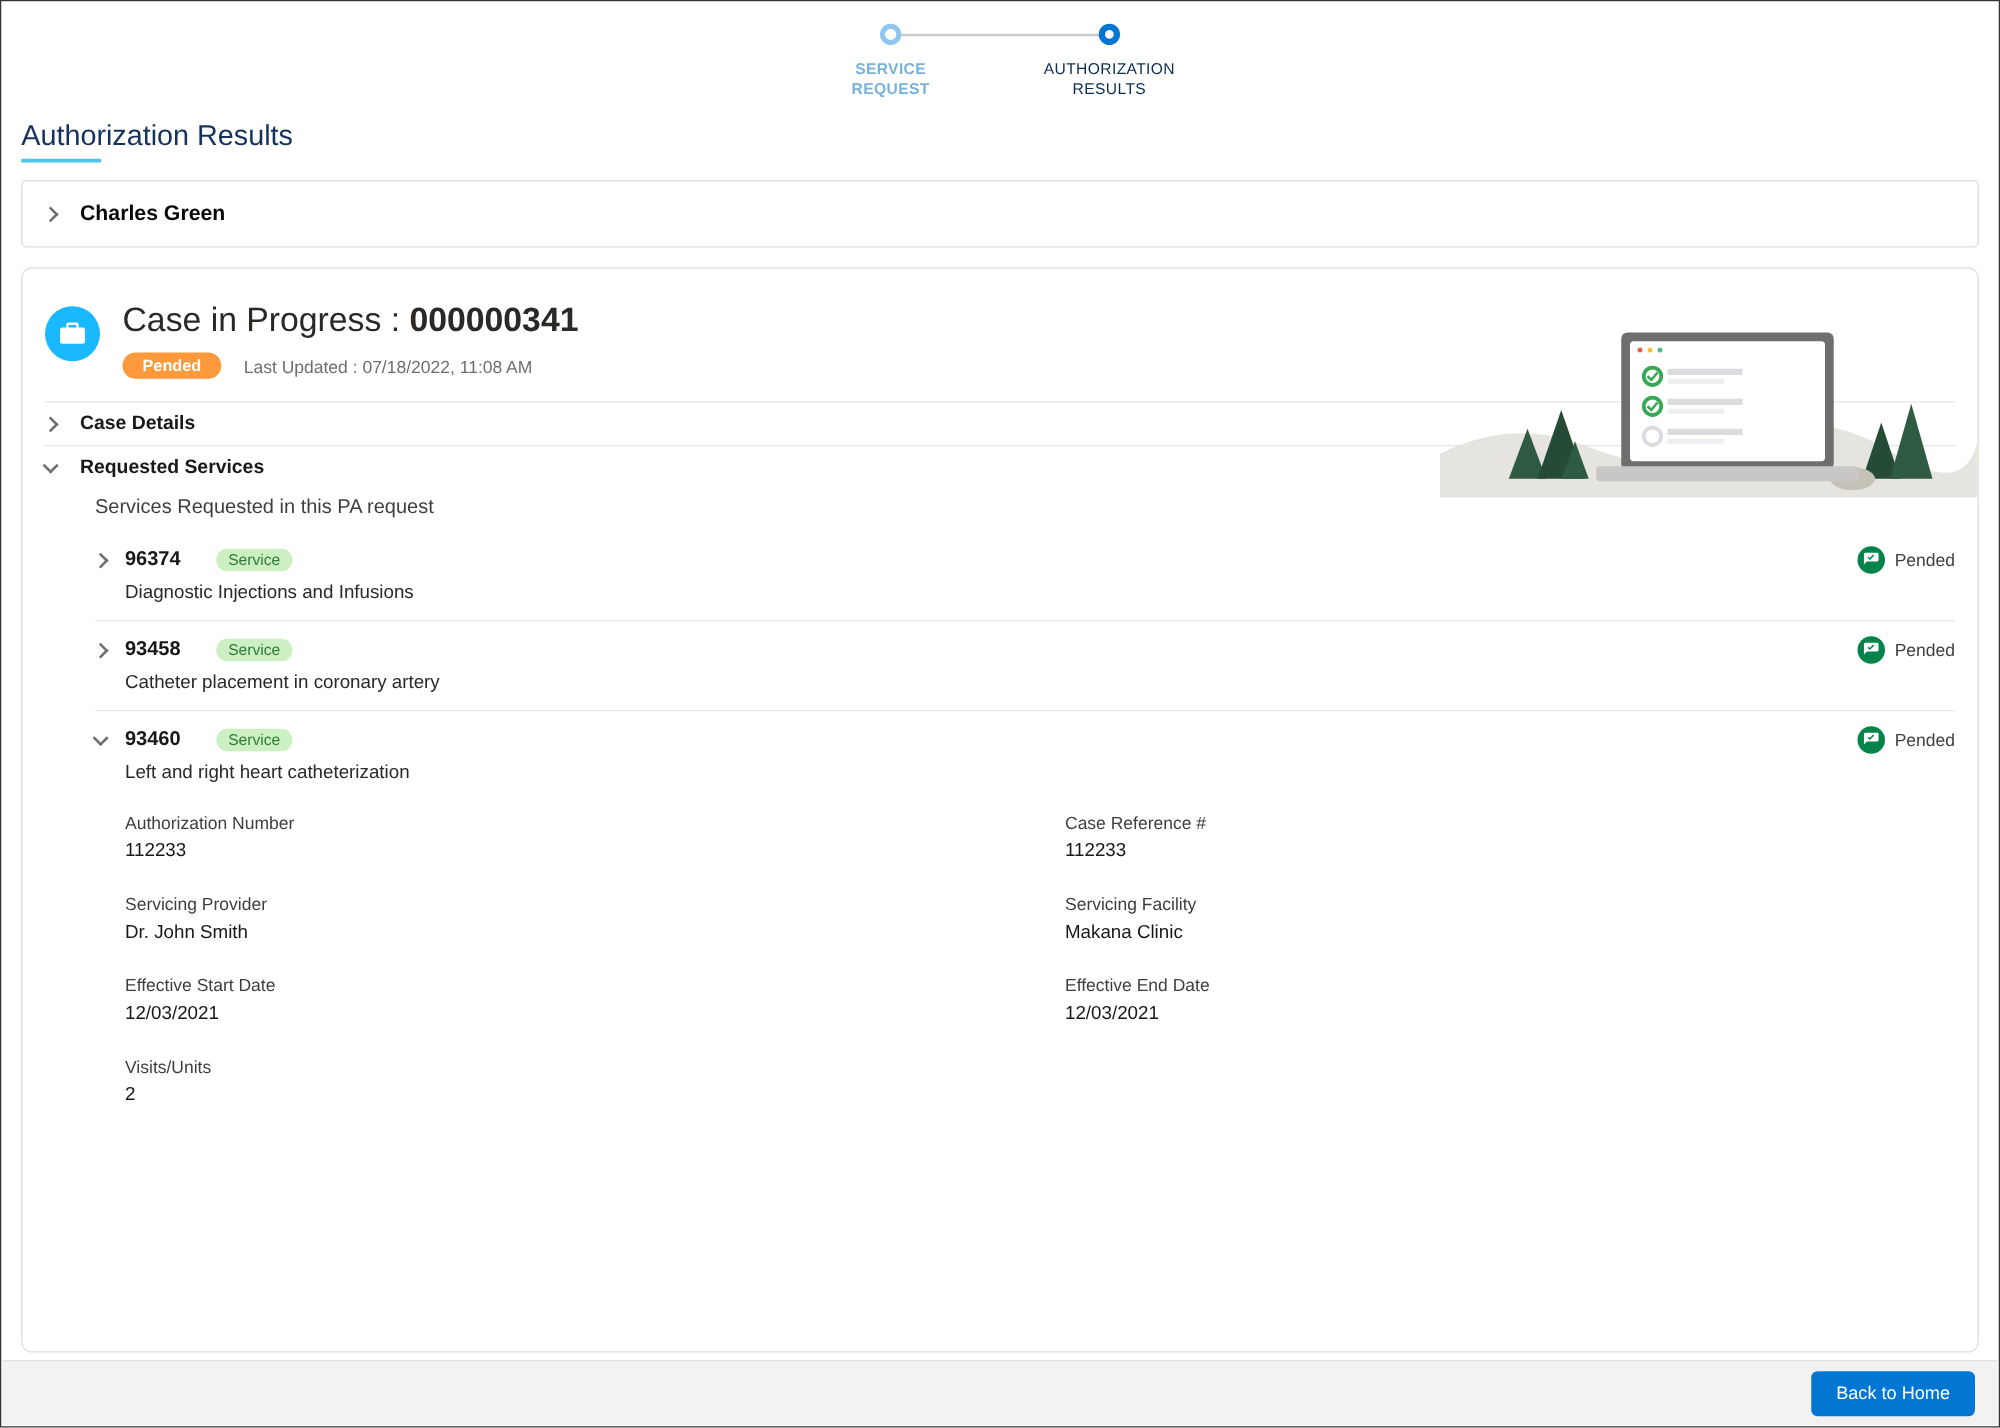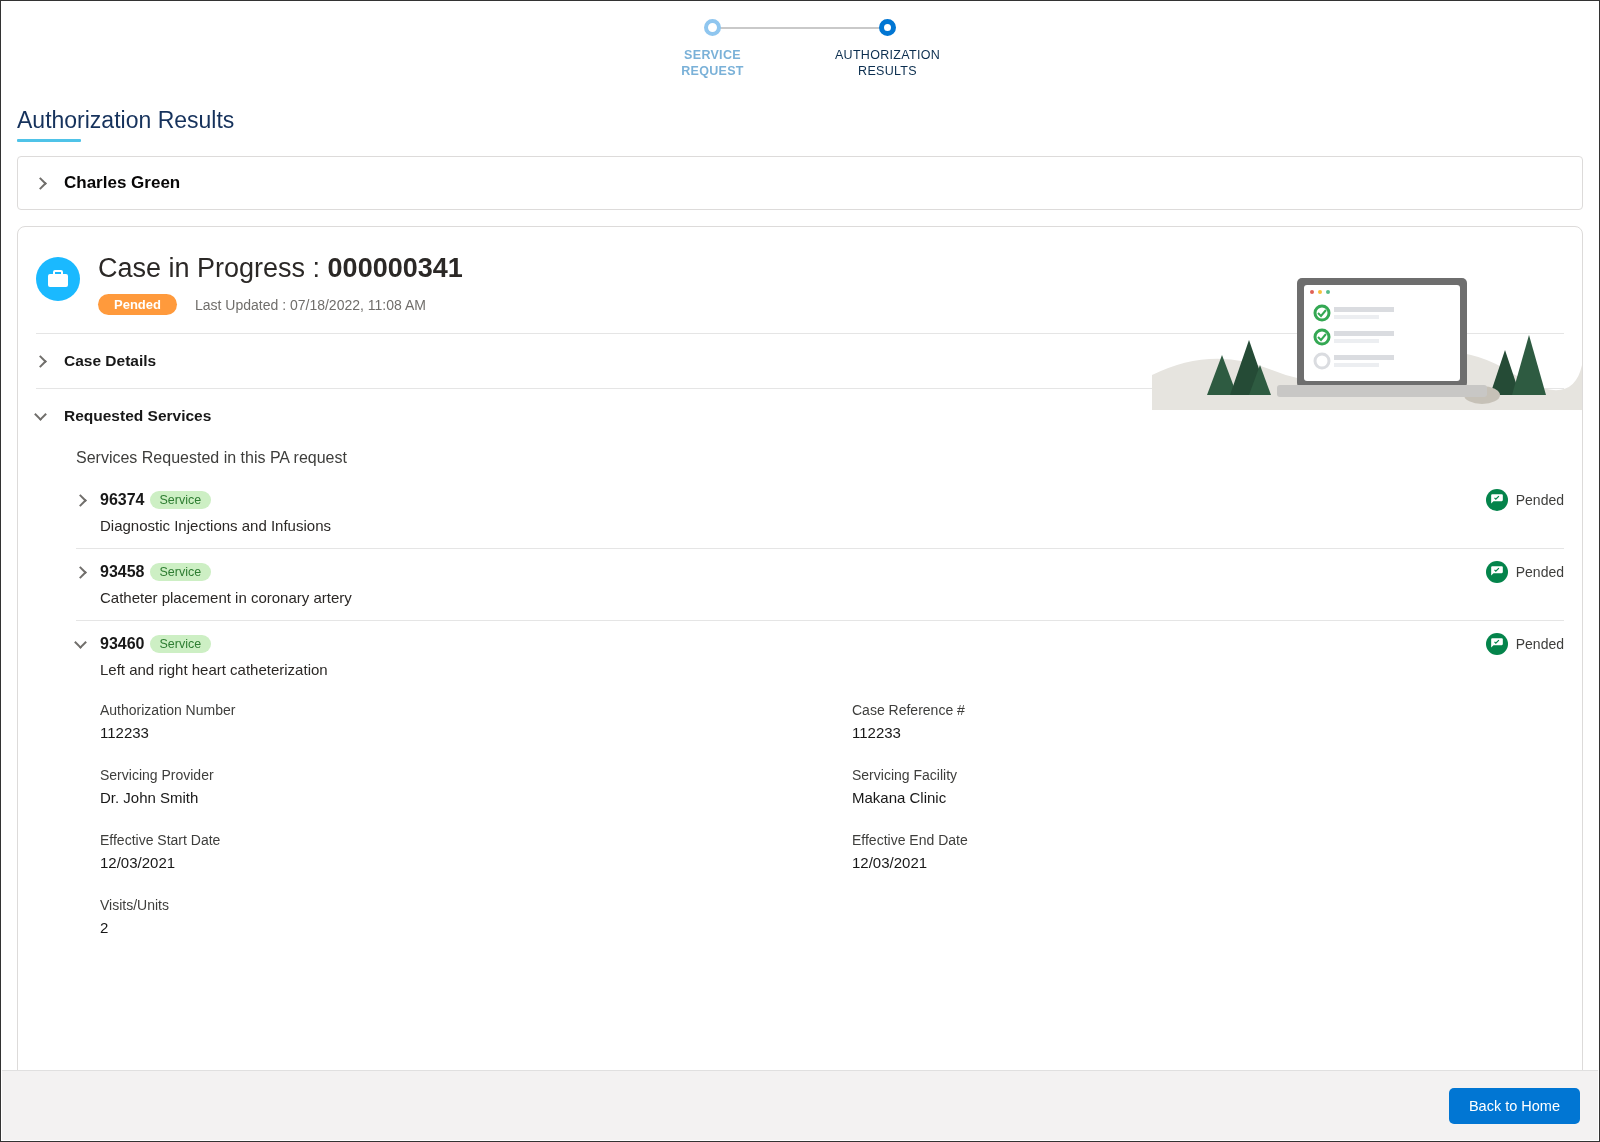--- a/index.html
+++ b/index.html
@@ -60,21 +60,21 @@
       color: #7ab1d8;
       line-height: 1.25;
     }
     .step.active .step-label { color: #0b2e4f; font-weight: 400; }
 
     
     .page-heading {
       font-size: 23px;
       font-weight: 500;
       color: #16325c;
-      margin: 18px 0 2px 16px;
+      margin: 6px 0 2px 16px;
     }
     .page-heading-underline {
       width: 64px;
       height: 3px;
       background: #4fc3e8;
       margin: 5px 0 14px 16px;
       border-radius: 1px;
     }
 
     
@@ -168,21 +168,21 @@
       position: absolute;
       top: 28px; right: 0;
       width: 430px; height: 155px;
       pointer-events: none;
     }
 
     
     .sub-accordion { }
     .sub-accordion > .sub-header {
       display: flex; align-items: center;
-      padding: 18px 0;
+      padding: 8px 0;
       border-top: 1px solid #e5e5e5;
       cursor: pointer;
     }
     .sub-title { font-size: 15.5px; font-weight: 700; margin-left: 16px; }
 
     .services-intro {
       color: #3e3e3c;
       font-size: 16px;
       margin: 6px 0 10px 40px;
     }
@@ -191,21 +191,21 @@
     .service-list { margin-left: 40px; }
     .service {
       padding: 12px 0 14px 0;
       border-bottom: 1px solid #e5e5e5;
     }
     .service:last-child { border-bottom: none; }
     .service-row {
       display: flex; align-items: center;
     }
     .service-row .chevron { margin-right: 12px; }
-    .service-code { font-size: 16px; font-weight: 700; margin-right: 5px; text-align: right; }
+    .service-code { font-size: 16px; font-weight: 700; margin-right: 28px; text-align: right; }
     .service-tag {
       background: #cdefc4;
       color: #2e7d32;
       font-size: 12.5px;
       padding: 2px 10px;
       border-radius: 999px;
     }
     .service-desc { font-size: 15px; color: #2b2826; margin: 6px 0 0 24px; }
     .service-status {
       display: flex; align-items: center; gap: 8px; margin-left: auto;
@@ -224,21 +224,21 @@
       gap: 26px 40px;
       margin: 24px 0 0 24px;
     }
     .detail-label { color: #3e3e3c; font-size: 14px; }
     .detail-value { font-size: 15px; margin-top: 6px; }
 
     
     .footer {
       position: absolute;
       left: 1px; right: 1px; bottom: 1px;
-      height: 70px;
+      height: 52px;
       background: #f3f2f2;
       border-top: 1px solid #e0e0e0;
       display: flex;
       align-items: center;
       justify-content: flex-end;
       padding: 0 18px;
     }
     .btn-primary {
       background: #0176d3;
       color: #fff;

